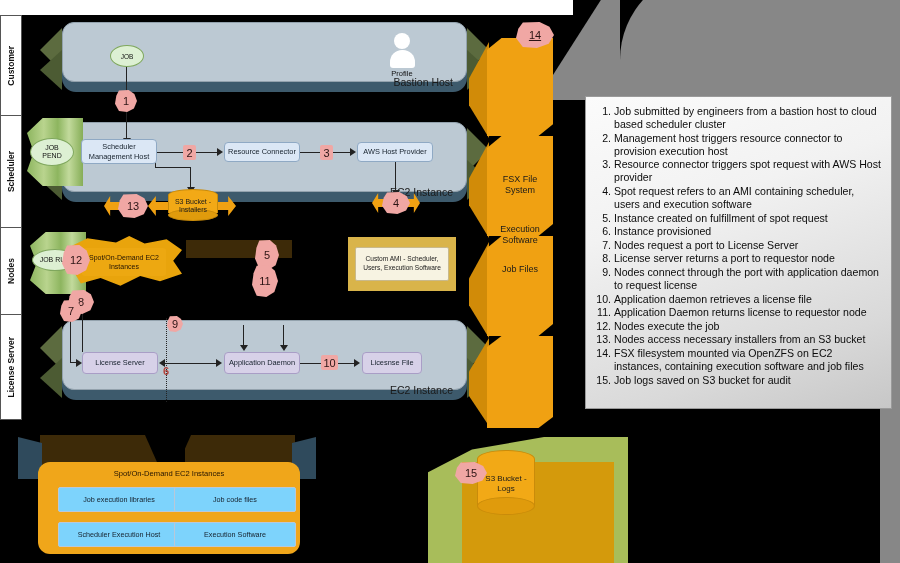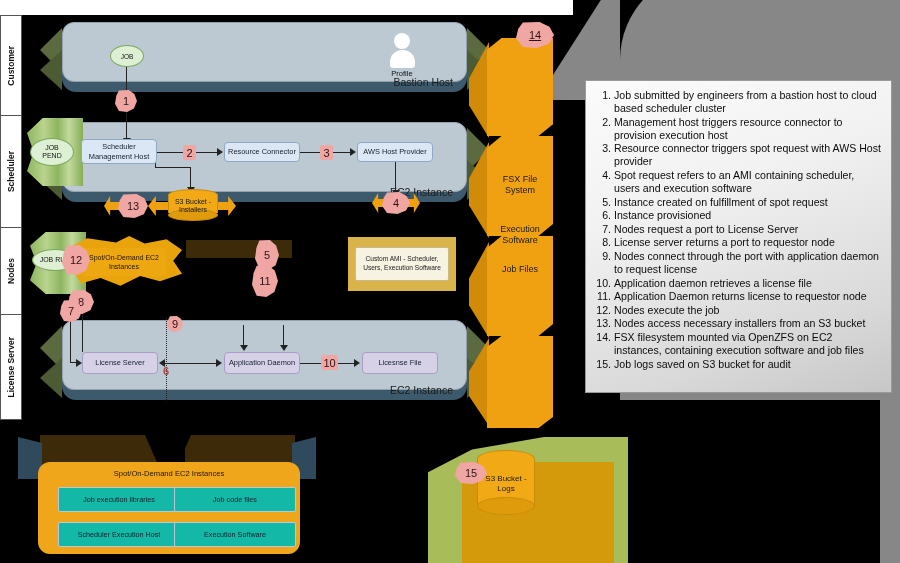--- a/index.html
+++ b/index.html
@@ -246,21 +246,21 @@
   
   #bottom-panel{
     position:absolute; left:38px; top:462px; width:262px; height:92px;
     background:#f0a61a; border-radius:12px; z-index:26;
   }
   #bottom-panel .bp-title{
     position:absolute; top:7px; left:0; width:100%; text-align:center;
     font-size:7.6px; color:#241402;
   }
   #bottom-panel .bp-box{
-    position:absolute; width:122px; height:25px; background:#14b8a6;
+    position:absolute; width:122px; height:25px; background:#7dd3fc;
     border:1px solid #b9c8d8; border-radius:2px;
     display:flex;align-items:center;justify-content:center;text-align:center;
     font-size:7.2px;color:#15202b;
   }
 
   
   #olive-poly{
     position:absolute; left:428px; top:437px; width:200px; height:126px; z-index:12;
     background:#a8bd5a;
     clip-path:polygon(22% 10%, 58% 0%, 100% 0%, 100% 100%, 0% 100%, 0% 28%);
@@ -269,21 +269,21 @@
     position:absolute; left:462px; top:462px; width:152px; height:101px; z-index:13;
     background:#d49a0c;
     clip-path:polygon(0% 0%, 100% 0%, 100% 100%, 0% 100%);
   }
 
   
   .navy{ position:absolute; background:#2f4a5c; z-index:6; }
 
   
   #legend{
-    position:absolute; left:585px; top:80px; width:307px; height:313px; z-index:35;
+    position:absolute; left:585px; top:96px; width:307px; height:313px; z-index:35;
     background:linear-gradient(160deg,#fbfbfb 0%, #f2f2f2 35%, #d9d9d9 78%, #c7c7c7 100%);
     border:1px solid #9a9a9a;
     padding:8px 10px 6px 6px;
   }
   #legend ol{
     margin:0; padding:0 0 0 22px; list-style-position:outside;
   }
   #legend li{
     font-size:10.6px; color:#0b0b0b; line-height:1.235; margin-bottom:0.5px;
     font-family:"Liberation Sans", sans-serif;
@@ -434,21 +434,21 @@
   <div class="lane-body"></div>
   <div class="lane-title">EC2 Instance</div>
 </div>
 
 <div class="nbox purple" style="left:82px;top:352px;width:76px;height:22px;">
   <span>License Server</span>
 </div>
 <div class="nbox purple" style="left:224px;top:352px;width:76px;height:22px;">
   <span>Application Daemon</span>
 </div>
-<div class="nbox purple" style="left:362px;top:352px;width:76px;height:22px;">
+<div class="nbox purple" style="left:362px;top:352px;width:60px;height:22px;">
   <span>Licesnse File</span>
 </div>
 
 <div class="ln lnv" style="left:70px;top:318px;height:44px;"></div>
 <div class="ln lnh" style="left:70px;top:362px;width:8px;"></div>
 <div class="arrowhead ah-r" style="left:76px;top:358.5px;"></div>
 <div class="ln lnv" style="left:82px;top:310px;height:42px;"></div>
 
 <div class="ln lnh" style="left:164px;top:362.5px;width:53px;"></div>
 <div class="arrowhead ah-r" style="left:216px;top:359px;"></div>

